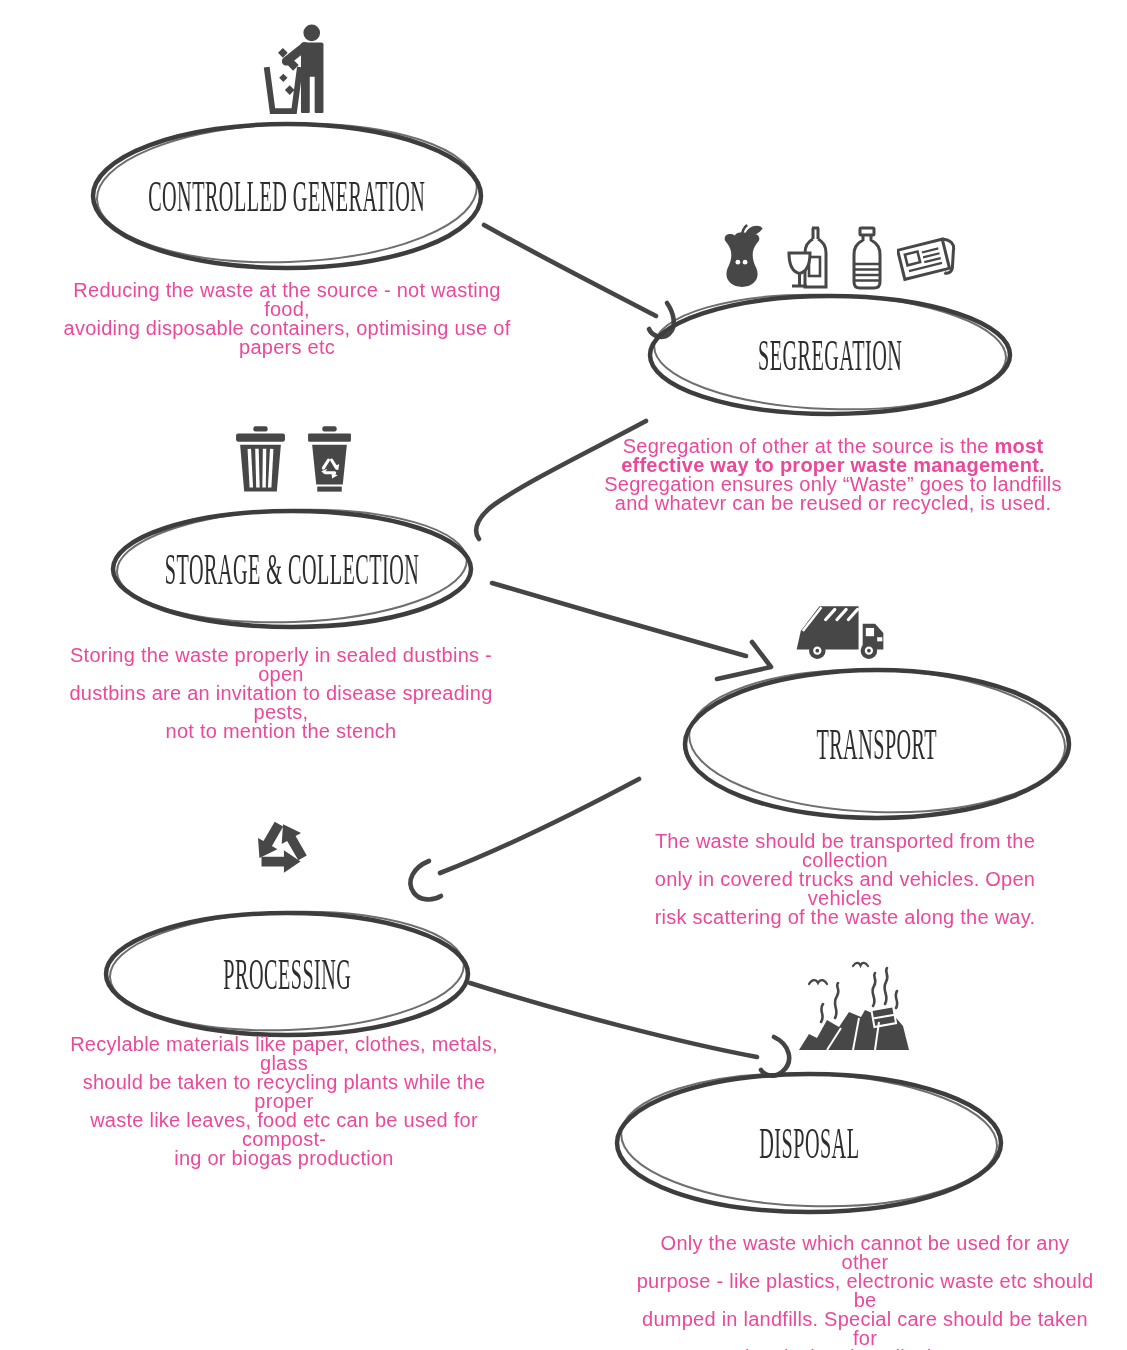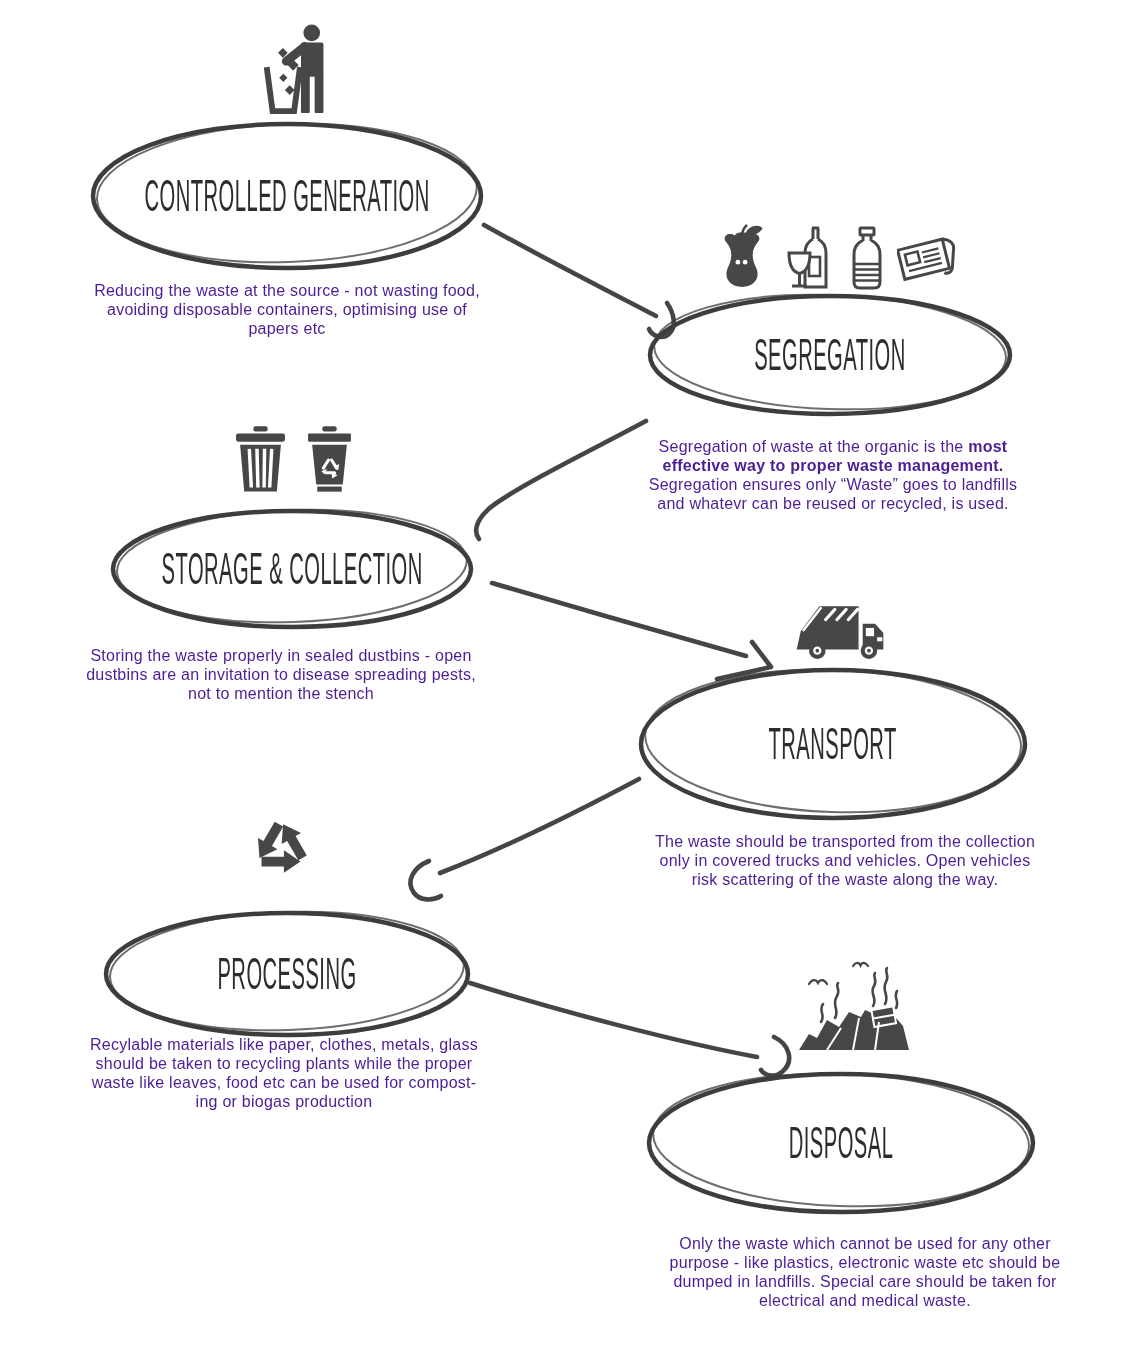--- a/index.html
+++ b/index.html
@@ -2,26 +2,26 @@
 <html><head>
 <meta charset="utf-8">
 <style>
   html,body{margin:0;padding:0;background:#ffffff;}
   .canvas{position:relative;width:1127px;height:1350px;margin:0 auto;background:#ffffff;
           font-family:"Liberation Sans",sans-serif;overflow:hidden;}
   .layer{position:absolute;left:0;top:0;pointer-events:none;}
   .abs{position:absolute;}
   .icon{color:#474747;}
   .ellipse-box{position:absolute;}
-  .title-wrap{position:absolute;display:flex;align-items:center;justify-content:center;}
+  .title-wrap{position:absolute;display:flex;align-items:center;justify-content:center;font-family:Liberation Serif, serif;}
   .step-title{margin:0;font-weight:400;font-size:42px;letter-spacing:1px;color:#2d2d2d;
               white-space:nowrap;display:inline-block;transform:scaleX(0.48) scaleY(1.04);
               transform-origin:50% 50%;}
-  .desc{position:absolute;width:460px;text-align:center;font-size:16px;line-height:19px;
-        color:#4c1d95;letter-spacing:0.25px;white-space:pre-line;margin:0;}
+  .desc{position:absolute;width:460px;text-align:center;font-size:20px;line-height:19px;
+        color:#ec4899;letter-spacing:0.25px;white-space:pre-line;margin:0;}
   .desc .b{font-weight:bold;}
   .icon-row{position:absolute;display:flex;align-items:flex-end;justify-content:center;}
   svg{display:block;}
 </style>
 </head>
 <body>
 
 <main class="canvas">
 
   <svg class="layer" width="1127" height="1350" viewBox="0 0 1127 1350">
@@ -120,21 +120,21 @@
     <div class="ellipse-box" style="left:641px;top:288px">
       <svg width="378" height="134" viewBox="0 0 378 134">
         <ellipse cx="189" cy="67" rx="180" ry="59" fill="none" stroke="#3d3d3d" stroke-width="4.5"></ellipse>
         <ellipse cx="189" cy="64" rx="176" ry="57" fill="none" stroke="#3d3d3d" stroke-width="2" opacity="0.75" transform="rotate(2 189 67)"></ellipse>
       </svg>
       <div class="title-wrap" style="left:0;top:0;width:378px;height:134px">
         <h2 class="step-title">SEGREGATION</h2>
       </div>
     </div>
 
-    <p class="desc" style="left:603px;top:437px"><span>Segregation of waste at the organic is the </span><span class="b">most
+    <p class="desc" style="left:603px;top:437px"><span>Segregation of other at the source is the </span><span class="b">most
 effective way to proper waste management.</span><span>
 Segregation ensures only “Waste” goes to landfills
 and whatevr can be reused or recycled, is used.</span></p>
   </section>
 
   <section>
     <div class="icon-row" style="left:224px;top:426px;width:140px;gap:18px">
       <svg class="icon" width="53" height="68" viewBox="0 0 52 66">
         <g fill="currentColor">
           <rect x="19" y="0" width="14" height="5" rx="2"></rect>
@@ -198,21 +198,21 @@
       </g>
       <path d="M12,32 L30,9" stroke="#fff" stroke-width="2.5"></path>
       <circle cx="26" cy="51" r="8" fill="currentColor"></circle>
         <circle cx="26" cy="51" r="4" fill="#fff"></circle>
         <circle cx="26" cy="51" r="1.8" fill="currentColor"></circle>
       <circle cx="76" cy="51" r="8" fill="currentColor"></circle>
         <circle cx="76" cy="51" r="4" fill="#fff"></circle>
         <circle cx="76" cy="51" r="1.8" fill="currentColor"></circle>
     </svg>
 
-    <div class="ellipse-box" style="left:632px;top:662px">
+    <div class="ellipse-box" style="left:676px;top:662px">
       <svg width="402" height="164" viewBox="0 0 402 164">
         <ellipse cx="201" cy="82" rx="192" ry="74" fill="none" stroke="#3d3d3d" stroke-width="4.5"></ellipse>
         <ellipse cx="201" cy="79" rx="188" ry="71" fill="none" stroke="#3d3d3d" stroke-width="2" opacity="0.75" transform="rotate(2 201 82)"></ellipse>
       </svg>
       <div class="title-wrap" style="left:0;top:0;width:402px;height:164px">
         <h2 class="step-title">TRANSPORT</h2>
       </div>
     </div>
 
     <p class="desc" style="left:615px;top:832px"><span>The waste should be transported from the collection
@@ -263,21 +263,21 @@
         <path d="M80,46 c5,-8 -4,-12 1,-20 c4,-7 -2,-9 1,-13"></path>
         <path d="M92,44 c5,-9 -4,-13 1,-22 c4,-7 -2,-10 1,-14"></path>
         <path d="M103,48 c4,-7 -3,-10 1,-17"></path>
       </g>
       <g stroke="currentColor" stroke-width="2.2" fill="none" stroke-linecap="round">
         <path d="M16,24 c3,-5 7,-5 9,-1 c2,-4 6,-4 9,1"></path>
         <path d="M60,6 c2.5,-4 6,-4 7.5,-0.5 c1.5,-3.5 5,-3.5 7.5,0.5"></path>
       </g>
     </svg>
 
-    <div class="ellipse-box" style="left:640px;top:1066px">
+    <div class="ellipse-box" style="left:608px;top:1066px">
       <svg width="402" height="154" viewBox="0 0 402 154">
         <ellipse cx="201" cy="77" rx="192" ry="69" fill="none" stroke="#3d3d3d" stroke-width="4.5"></ellipse>
         <ellipse cx="201" cy="74" rx="188" ry="66" fill="none" stroke="#3d3d3d" stroke-width="2" opacity="0.75" transform="rotate(2 201 77)"></ellipse>
       </svg>
       <div class="title-wrap" style="left:0;top:0;width:402px;height:154px">
         <h2 class="step-title">DISPOSAL</h2>
       </div>
     </div>
 
     <p class="desc" style="left:635px;top:1234px"><span>Only the waste which cannot be used for any other

